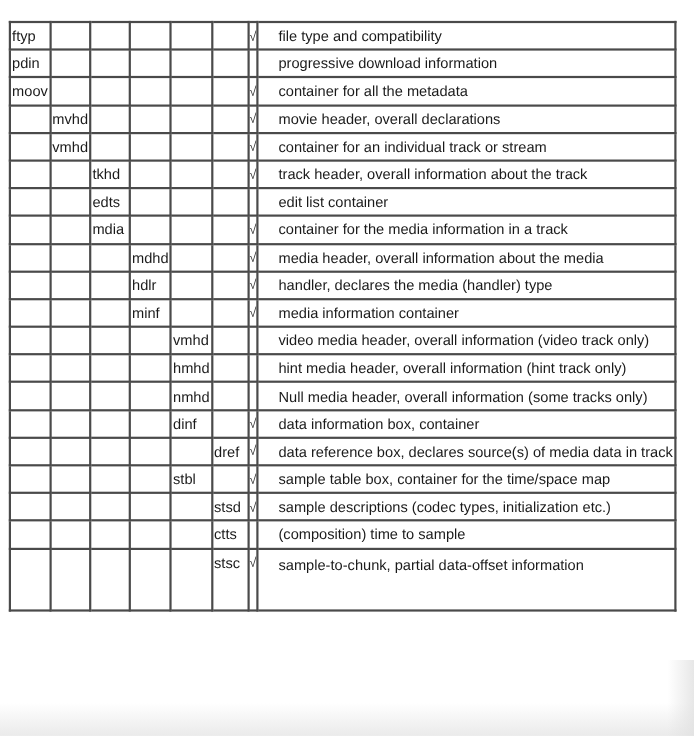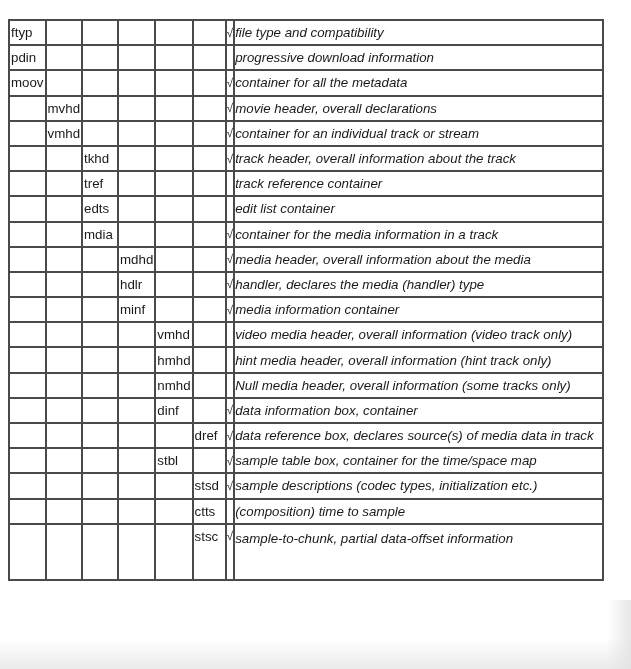--- a/index.html
+++ b/index.html
@@ -8,21 +8,21 @@
     position: absolute; left: 8px; top: 2px;
     border-collapse: collapse; table-layout: fixed;
     font-size: 13.3px; color: #1a1a1a; margin-top: 17px;
   }
   .tbl td {
     border: 2px solid #4a4a4a;
     height: 23.2px; padding: 0 1px; vertical-align: middle;
     white-space: nowrap; overflow: hidden;
   }
   .tbl td.chk { padding: 0; text-align: right; font-size: 12px; color: #333; }
-  .tbl td.desc { padding-left: 0; font-style: italic; }
+  .tbl td.desc { padding-left: 18px; }
   .tbl tr.last td { height: 50px; vertical-align: top; padding-top: 4px; }
   .tbl tr.last td.desc { white-space: normal; line-height: 27px; padding-top: 0; }
   col.c1 { width: 35px; } col.c2 { width: 35px; } col.c3 { width: 36px; }
   col.c4 { width: 36px; } col.c5 { width: 36px; } col.c6 { width: 33px; }
   col.c7 { width: 8px; }  col.c8 { width: 369px; }
   .fade {
     position: absolute; left: 0; right: 0; bottom: 0; height: 30px;
     background: linear-gradient(to bottom, rgba(240,240,240,0) 0%, rgba(232,232,232,0.9) 100%);
     pointer-events: none;
   }
@@ -103,30 +103,20 @@
         <td>tkhd</td>
         <td></td>
         <td></td>
         <td></td>
         <td class="chk">√</td>
         <td class="desc">track header, overall information about the track</td>
       </tr>
       <tr>
         <td></td>
         <td></td>
-        <td>tref</td>
-        <td></td>
-        <td></td>
-        <td></td>
-        <td class="chk"></td>
-        <td class="desc">track reference container</td>
-      </tr>
-      <tr>
-        <td></td>
-        <td></td>
         <td>edts</td>
         <td></td>
         <td></td>
         <td></td>
         <td class="chk"></td>
         <td class="desc">edit list container</td>
       </tr>
       <tr>
         <td></td>
         <td></td>

